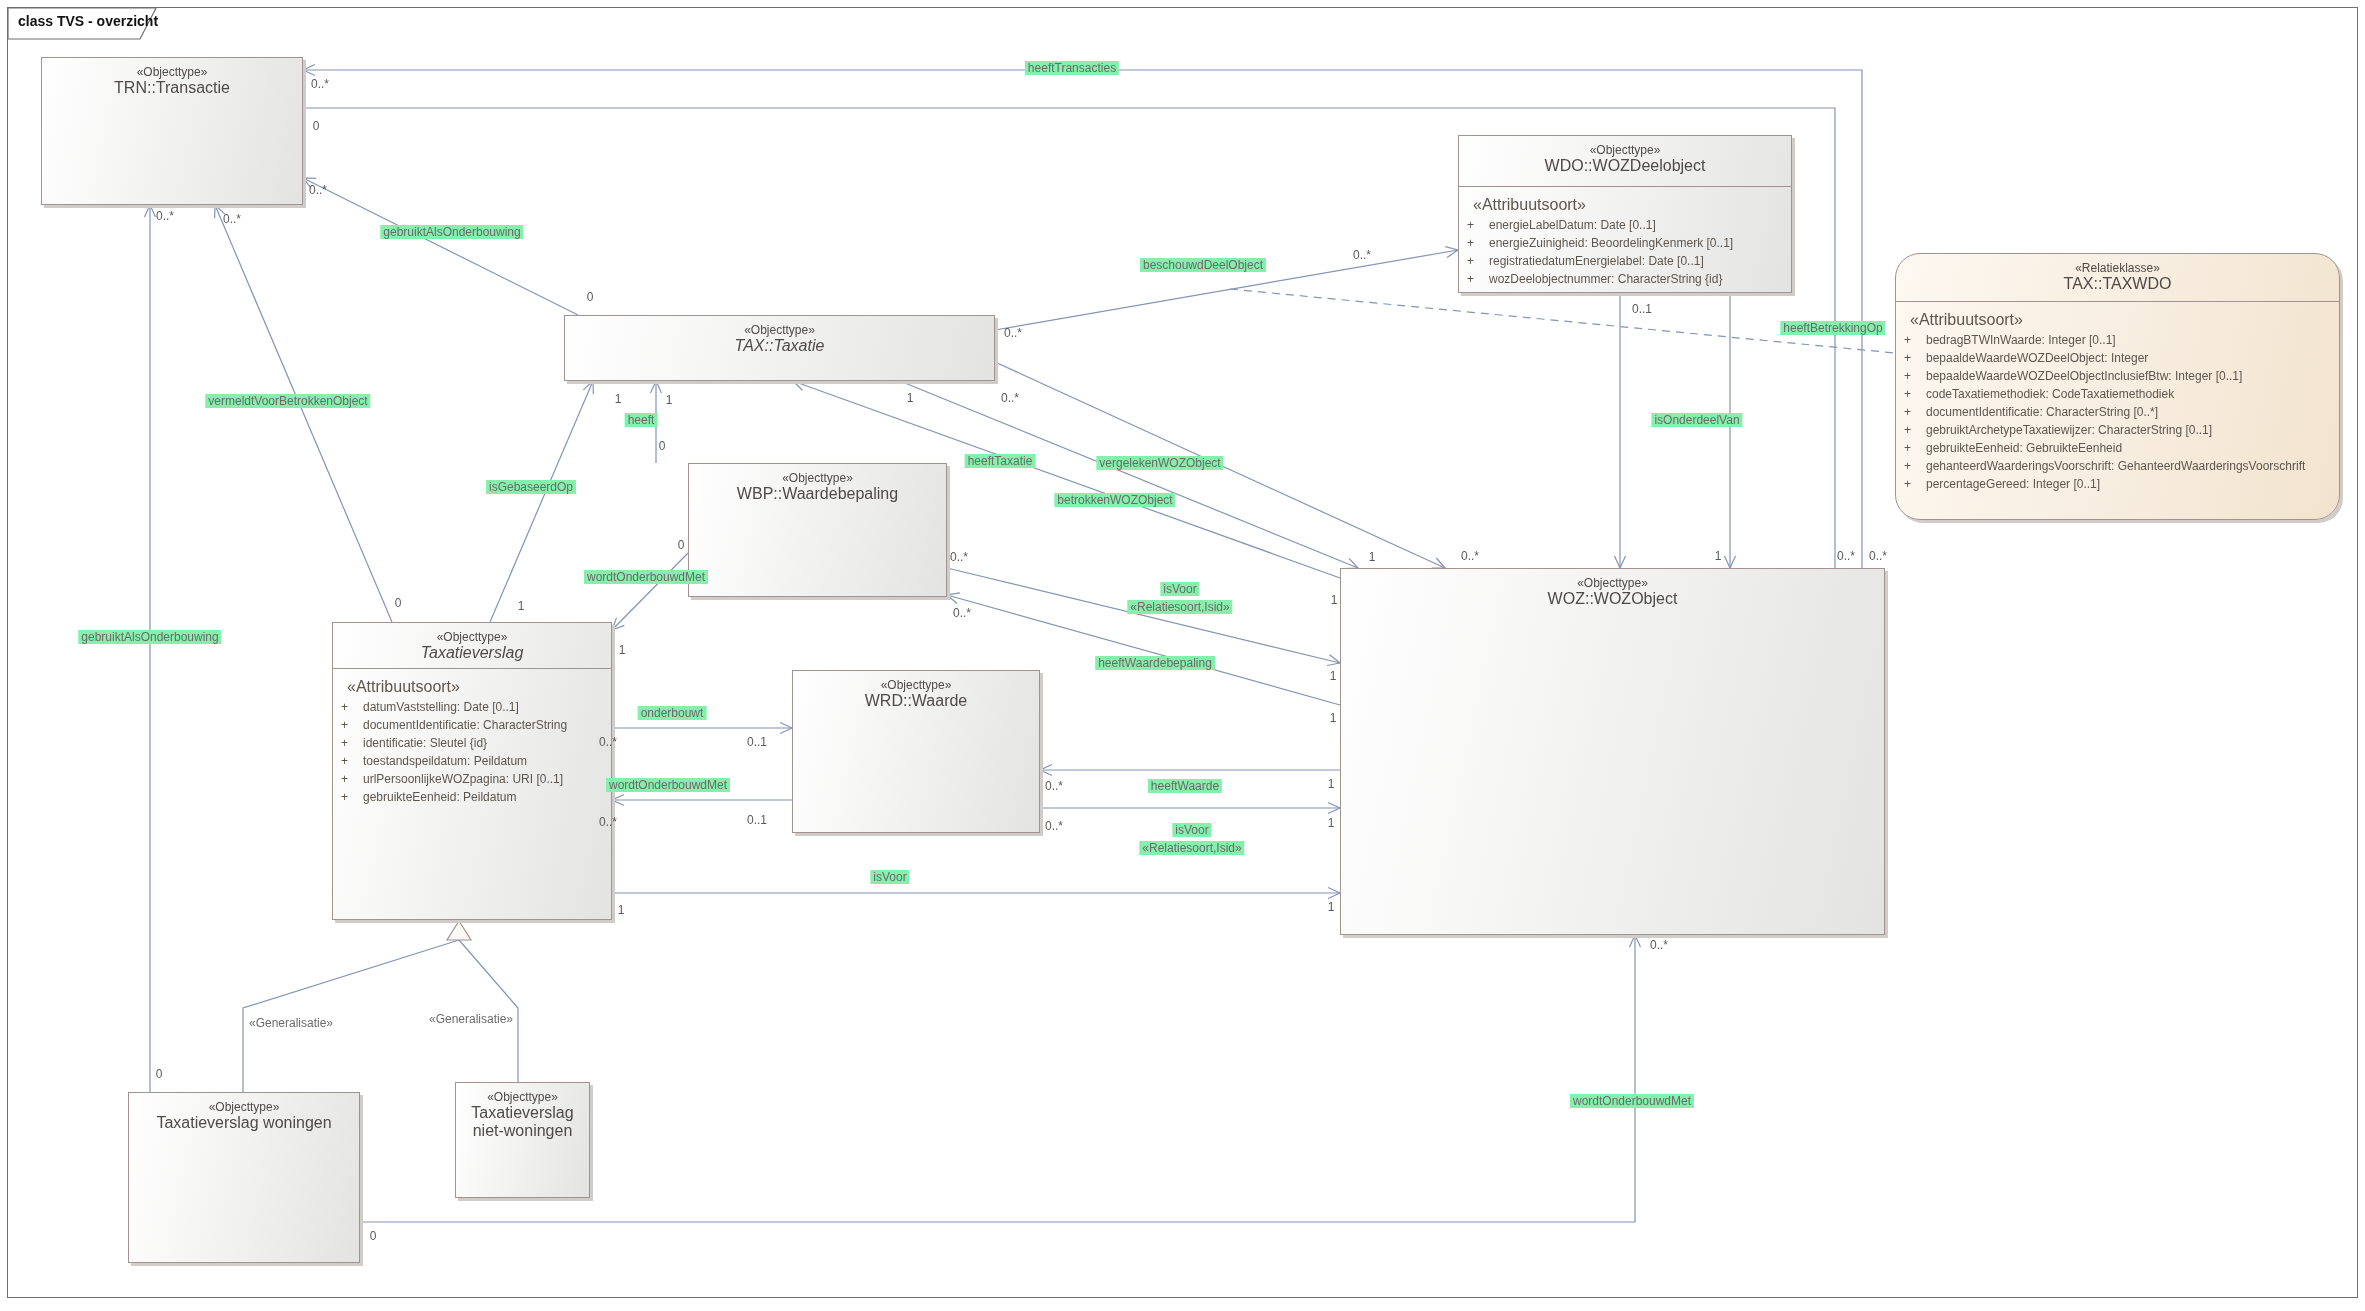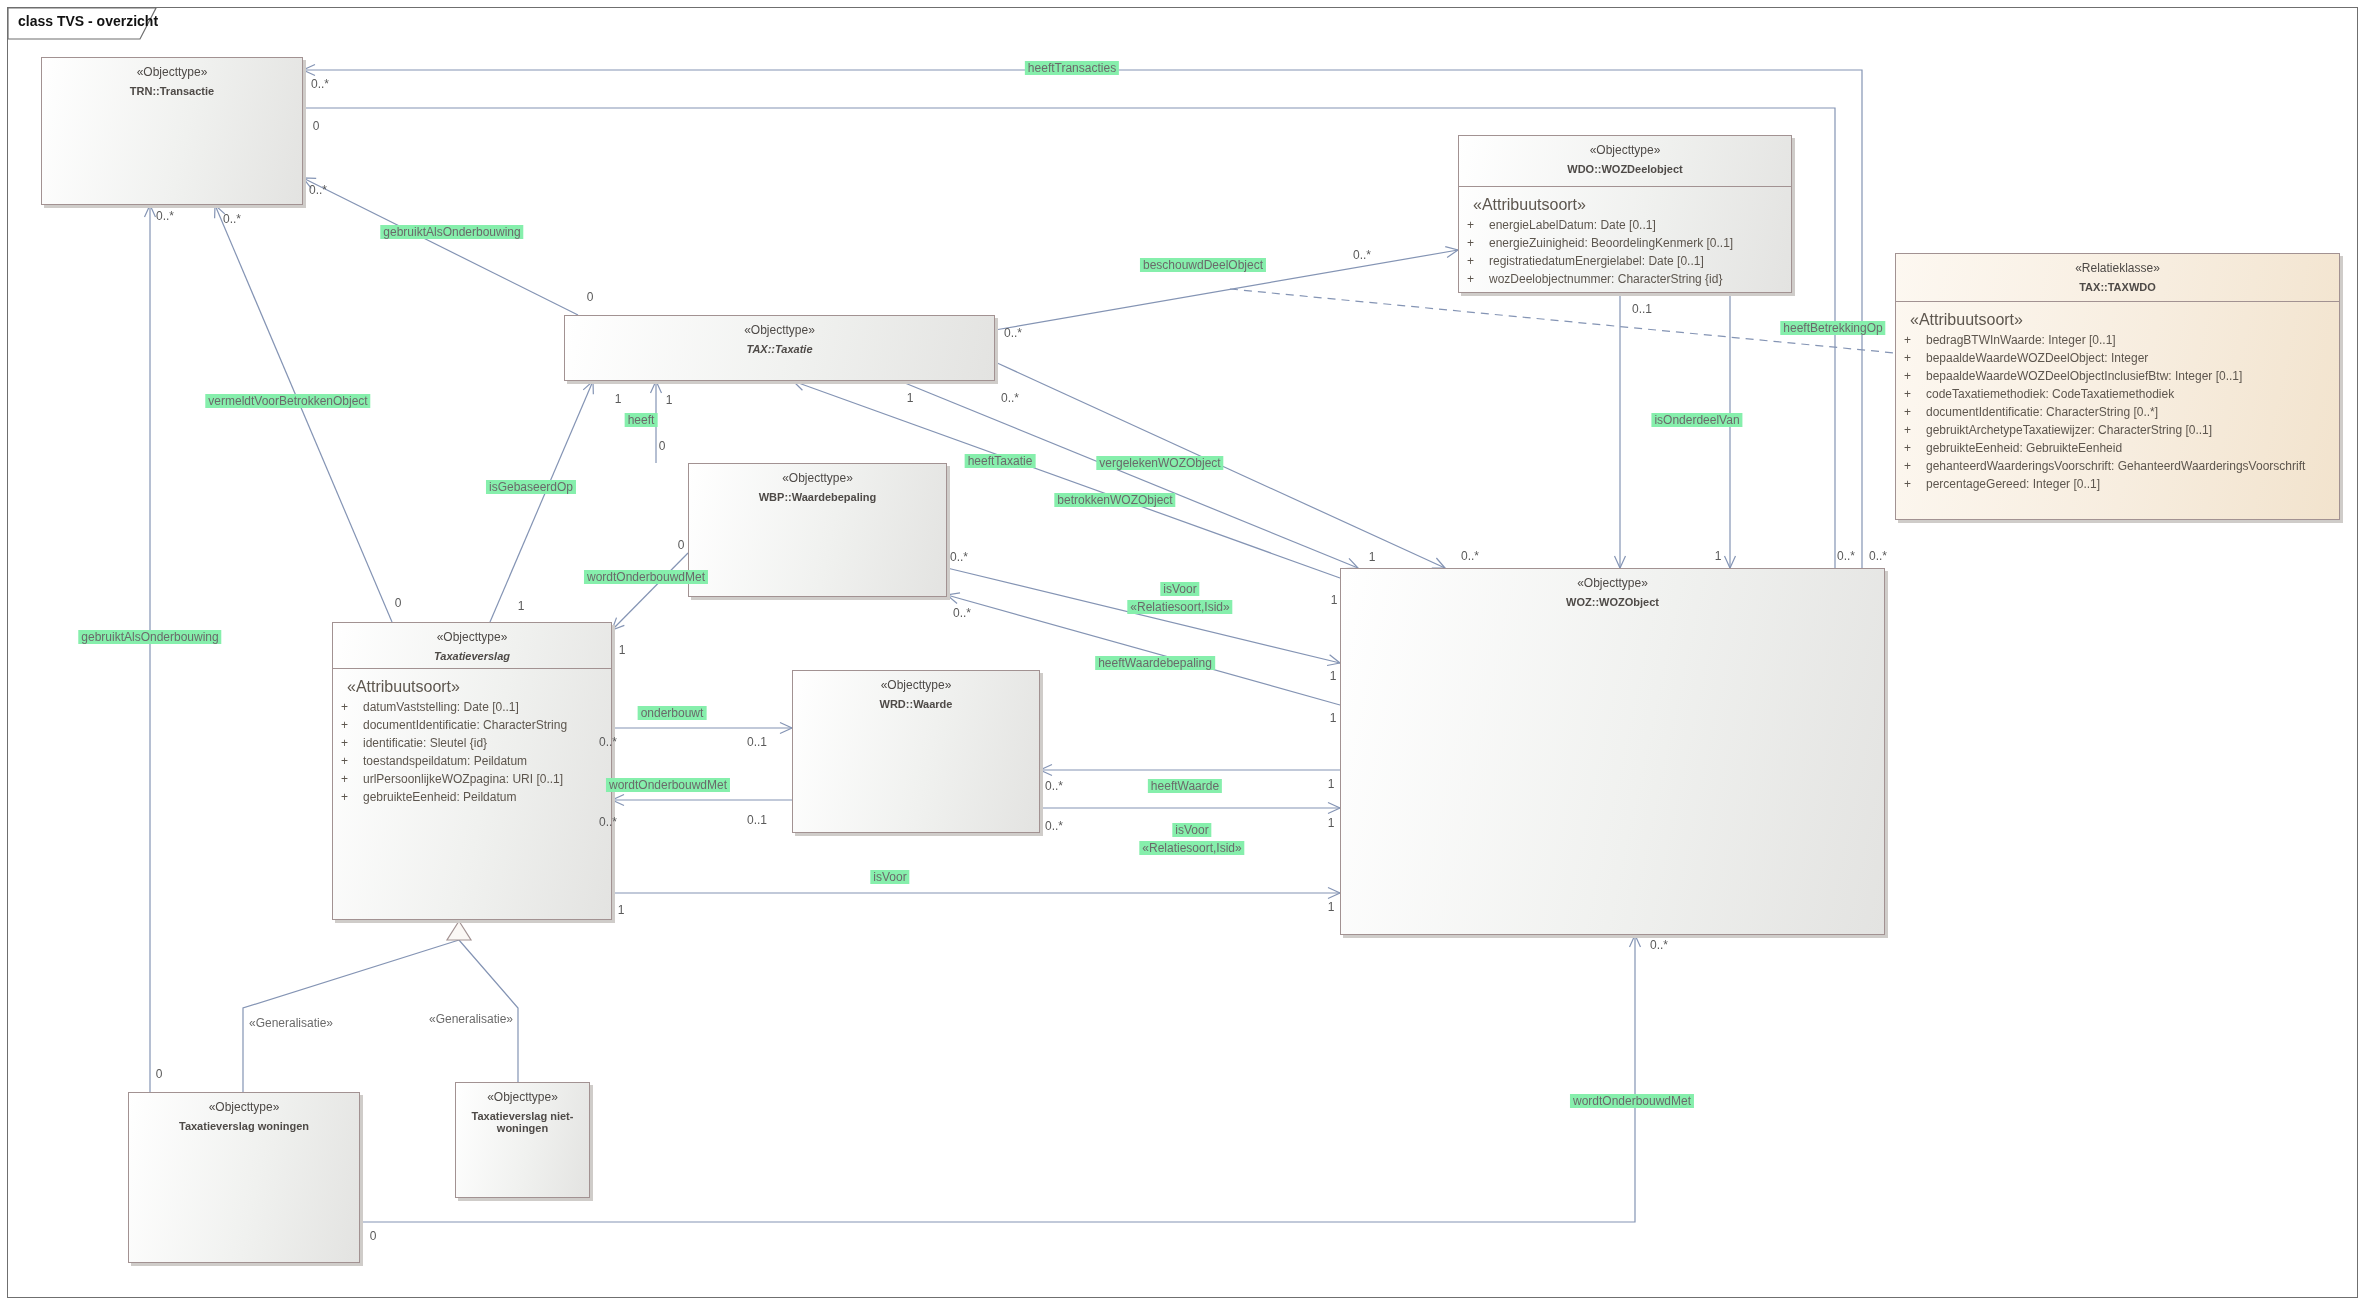--- a/index.html
+++ b/index.html
@@ -7,24 +7,24 @@
             font-family:"Liberation Sans", sans-serif; overflow:hidden; }
   #rels { position:absolute; left:0; top:0; z-index:1; }
   #frame-border { position:absolute; left:7px; top:7px; width:2351px; height:1291px;
                   border:1px solid #6f6f6f; z-index:0; box-sizing:border-box; }
   #frame-tab-label { position:absolute; left:18px; top:13px; font-size:14px; font-weight:bold;
                      color:#111111; white-space:nowrap; z-index:5; }
 
   .uml-box { position:absolute; box-sizing:border-box; z-index:2;
              background:linear-gradient(102deg,#ffffff 0%,#f0f1ef 55%,#e3e3e1 100%);
              border:1.5px solid #a29292; box-shadow:3px 3px 0 #cfccc9; }
-  .uml-box.relatieklasse { background:linear-gradient(102deg,#fdf8f1 0%,#f7eddf 55%,#f2e3cd 100%); }
+  .uml-box.relatieklasse { background:linear-gradient(102deg,#fdf8f1 0%,#f7eddf 55%,#f2e3cd 100%);border-radius:25px; }
   .box-head { text-align:center; padding-top:7px; color:#4e4a47; }
   .stereo { font-size:12px; }
-  .cname  { font-size:11px; font-weight:bold; margin-top:6px; padding:0 6px; }
+  .cname  { font-size:16px; font-weight:normal; margin-top:0; padding:0 6px; }
   .abstract .cname { font-style:italic; }
   .attrs { border-top:1.3px solid #a29292; }
   .attr-header { padding:9px 0 2px 14px; font-size:16px; color:#5d564e; }
   .attr-row { display:flex; font-size:12px; color:#5d564e; line-height:18px; padding-left:8px; white-space:nowrap; }
   .attr-plus { width:22px; flex:none; }
 
   .edge-label, .mult-label { position:absolute; transform:translate(-50%,-50%);
                              font-size:12px; white-space:nowrap; z-index:3; }
   .edge-label { color:#6a6a6a; }
   .edge-label.bg { background:#86efac; padding:0 3px; }

